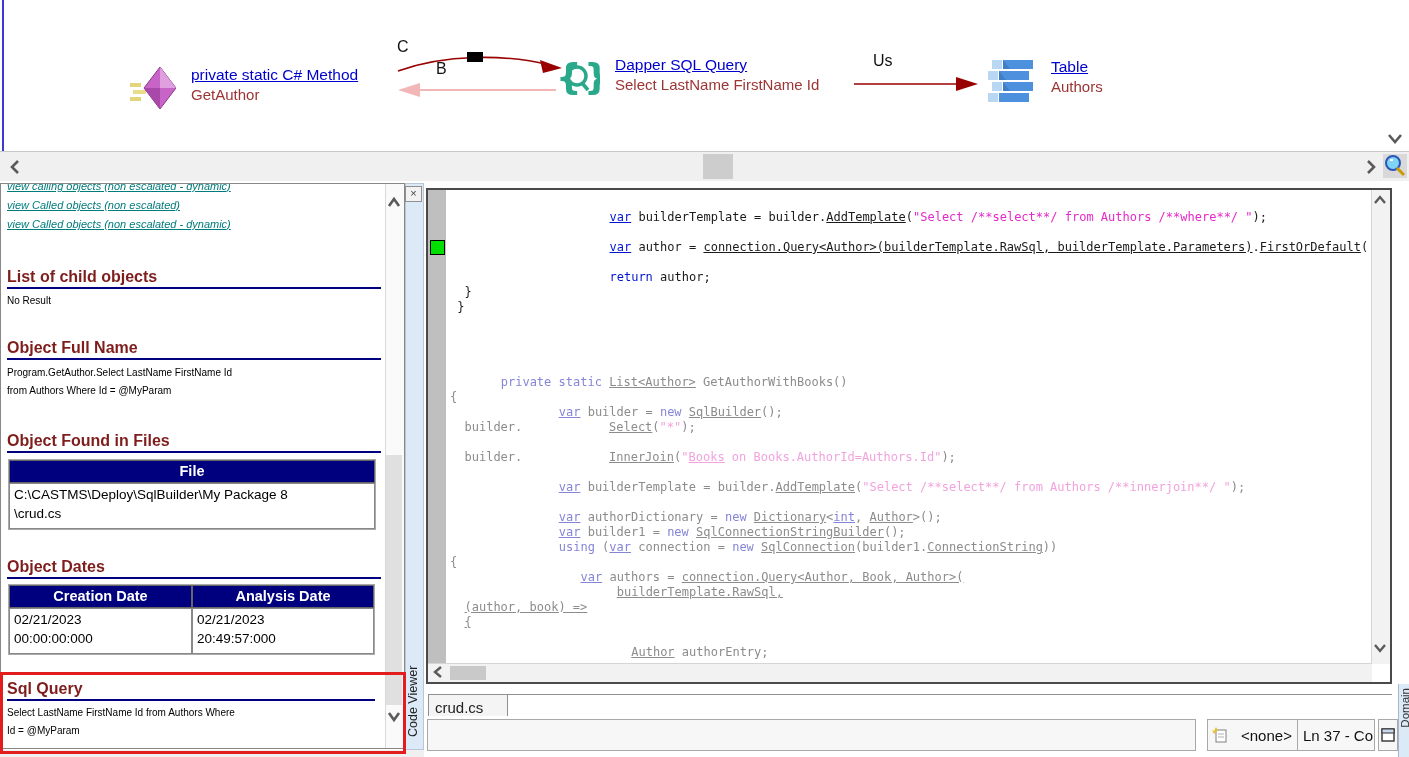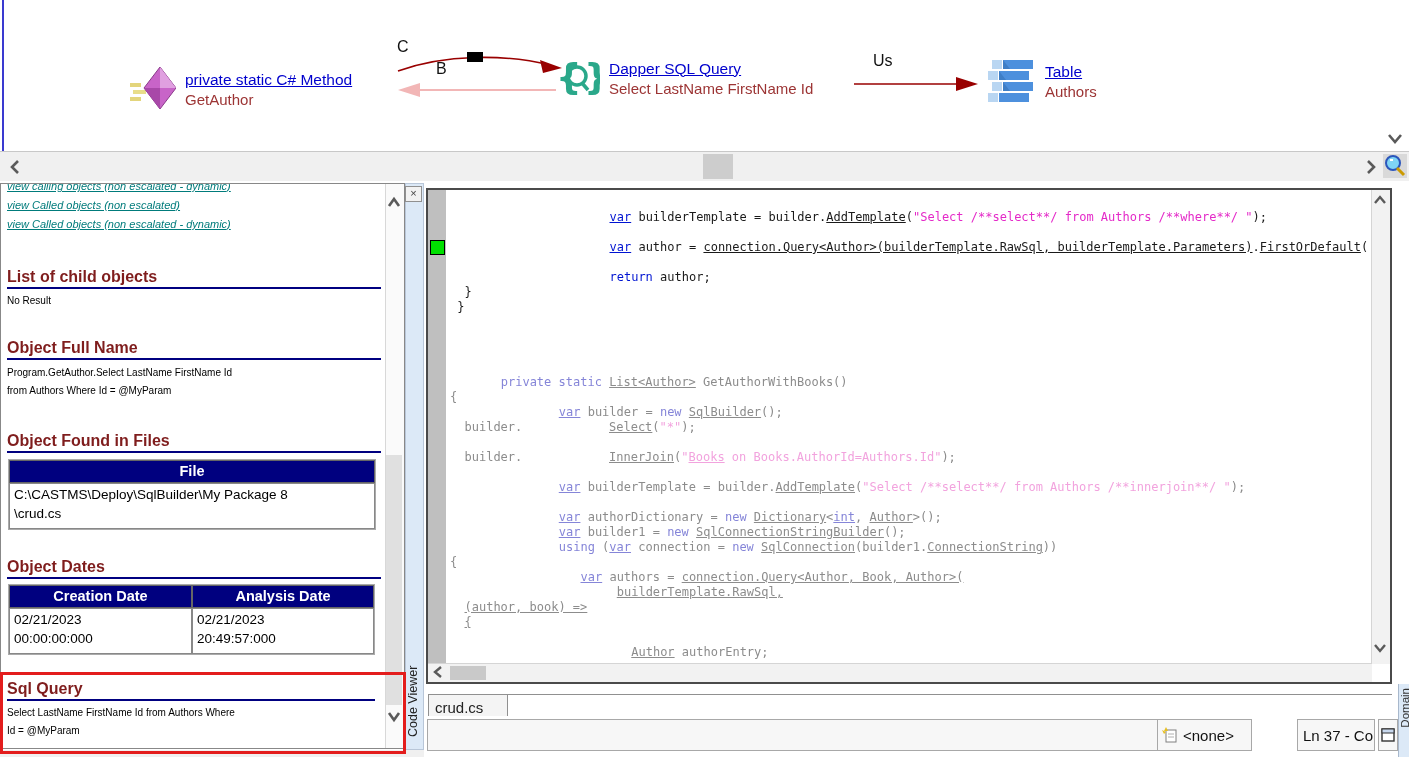--- a/index.html
+++ b/index.html
@@ -1,21 +1,21 @@
 <!DOCTYPE html>
 <html><head>
 <meta charset="utf-8">
 <style>
   html,body{margin:0;padding:0;background:#ffffff;font-family:"Liberation Sans",sans-serif;}
   #screen{position:relative;width:1409px;height:757px;overflow:hidden;background:#fff;}
 
   
   #top-panel{position:absolute;left:0;top:0;width:1409px;height:151px;background:#fff;border-bottom:1px solid #c8c8c8;}
   #top-left-line{position:absolute;left:2px;top:0;width:2px;height:151px;background:#3a3ad0;}
-  .node{position:absolute;display:flex;align-items:center;gap:9px;}
+  .node{position:absolute;display:flex;align-items:flex-start;gap:15px;}
   .node-link{font-size:15.5px;color:#0000cd;text-decoration:underline;cursor:pointer;white-space:nowrap;}
   .node-sub{font-size:15px;color:#9c3434;margin-top:2px;white-space:nowrap;}
   .edge-label{position:absolute;font-size:16px;color:#111;}
   #edge-handle{position:absolute;left:467px;top:52px;width:16px;height:10px;background:#000;}
 
   
   .sb-track-h{position:absolute;background:#f0f0f0;}
   .sb-thumb{position:absolute;background:#cdcdcd;}
   .chev{position:absolute;}
 
@@ -52,21 +52,21 @@
   #code-vscroll{position:absolute;right:0;top:0;width:18px;height:474px;background:#f2f2f2;border-left:1px solid #d5d5d5;}
   #code-hscroll{position:absolute;left:0;bottom:0;width:944px;height:18px;background:#f2f2f2;border-top:1px solid #d5d5d5;}
   #code-hthumb{position:absolute;left:22px;bottom:2px;width:36px;height:14px;background:#c9c9c9;}
 
   
   #file-tab{position:absolute;left:428px;top:694px;width:80px;height:22px;overflow:hidden;background:#f4f4f4;border:1px solid #909090;border-bottom:none;box-sizing:border-box;}
   #file-tab span{display:block;font-size:15px;color:#222;padding:4px 6px 0 6px;}
   #tab-line{position:absolute;left:490px;top:694px;width:902px;height:0;border-top:1px solid #909090;}
   .status-box{position:absolute;top:719px;height:32px;background:#f7f7f7;border:1px solid #a8a8a8;box-sizing:border-box;display:flex;align-items:center;overflow:hidden;}
   #status-main{left:427px;width:769px;}
-  #status-none{left:1157px;width:95px;gap:4px;padding-left:4px;cursor:pointer;}
+  #status-none{left:1207px;width:95px;gap:12px;padding-left:4px;cursor:pointer;}
   #status-none .txt{font-size:15px;color:#111;white-space:nowrap;}
   #status-ln{left:1297px;width:78px;padding-left:5px;}
   #status-ln .txt{font-size:15px;color:#111;white-space:nowrap;}
   #status-winbtn{left:1378px;width:20px;padding-left:2px;cursor:pointer;}
   #right-tab{position:absolute;left:1398px;top:684px;width:11px;height:73px;background:#dce9f7;border-left:1px solid #a8b8cc;overflow:hidden;}
   #right-tab span{display:block;writing-mode:vertical-rl;transform:rotate(180deg);font-size:11.5px;color:#333;margin-top:4px;}
   #bottom-strip{position:absolute;left:0;top:750px;width:424px;height:7px;background:#f0f0f0;}
 </style>
 </head>
 <body>

